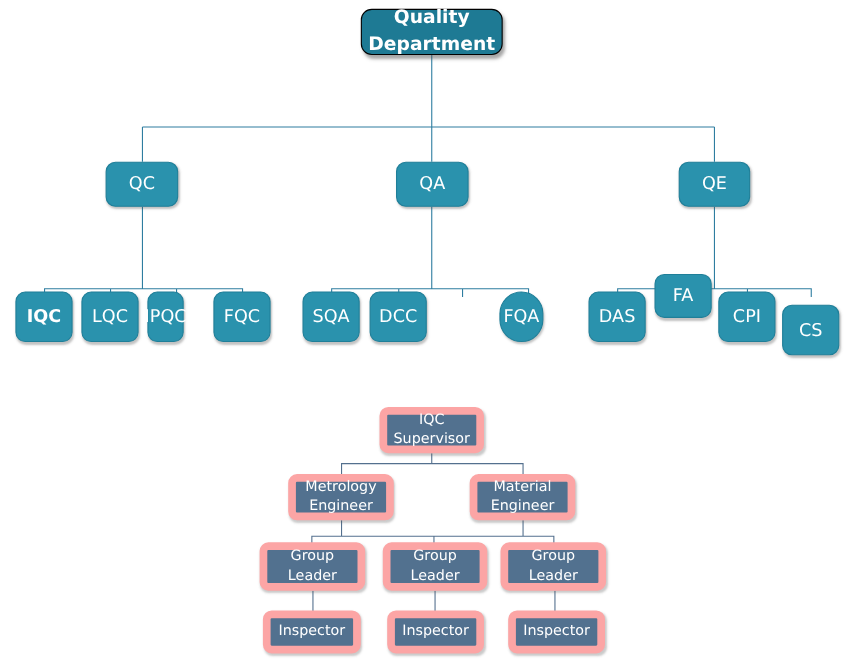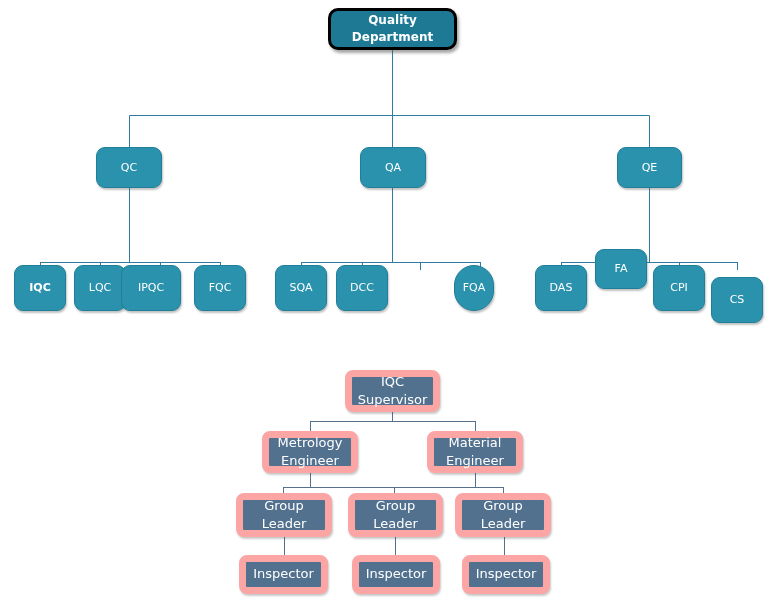--- a/index.html
+++ b/index.html
@@ -15,27 +15,27 @@
     position:absolute;z-index:2;
     display:flex;align-items:center;justify-content:center;
     text-align:center;color:#ffffff;
     border-radius:9px;line-height:1.4;
     box-sizing:border-box;
   }
   .teal{
     background:#2a92ad;
     border:1px solid #1f7f99;
     box-shadow:1px 2px 2px rgba(80,80,80,0.35);
-    font-size:11px;
+    font-size:16px;
   }
   .teal-root{
     background:#1e7a94;
-    border:3px solid #000000;
+    border:1px solid #000000;
     box-shadow:2px 3px 3px rgba(80,80,80,0.5);
-    font-weight:bold;font-size:12px;
+    font-weight:bold;font-size:17px;
     border-radius:10px;
   }
   .slate{
     background:#52718f;
     border:7px solid #fca5a5;
     box-shadow:1px 2px 2px rgba(80,80,80,0.3);
     font-size:13px;border-radius:8px;
     padding:0 2px;
   }
 </style>
@@ -62,21 +62,21 @@
   </svg>
 
   <div class="node teal-root" style="left:328px;top:8px;width:129px;height:42px;">Quality Department</div>
 
   <div class="node teal" style="left:96px;top:147px;width:66px;height:41px;">QC</div>
   <div class="node teal" style="left:360px;top:147px;width:66px;height:41px;">QA</div>
   <div class="node teal" style="left:617px;top:147px;width:65px;height:41px;">QE</div>
 
   <div class="node teal" style="left:14px;top:265px;width:52px;height:46px;font-weight:bold;">IQC</div>
   <div class="node teal" style="left:74px;top:265px;width:52px;height:46px;">LQC</div>
-  <div class="node teal" style="left:121px;top:265px;width:60px;height:46px;">IPQC</div>
+  <div class="node teal" style="left:134px;top:265px;width:33px;height:46px;">IPQC</div>
   <div class="node teal" style="left:194px;top:265px;width:52px;height:46px;">FQC</div>
 
   <div class="node teal" style="left:275px;top:265px;width:52px;height:46px;">SQA</div>
   <div class="node teal" style="left:336px;top:265px;width:52px;height:46px;">DCC</div>
   <div class="node teal" style="left:454px;top:265px;width:40px;height:46px;border-radius:20px;">FQA</div>
 
   <div class="node teal" style="left:535px;top:265px;width:52px;height:46px;">DAS</div>
   <div class="node teal" style="left:595px;top:249px;width:52px;height:40px;">FA</div>
   <div class="node teal" style="left:653px;top:265px;width:52px;height:46px;">CPI</div>
   <div class="node teal" style="left:711px;top:265px;width:52px;height:46px;margin-top:12px;">CS</div>

